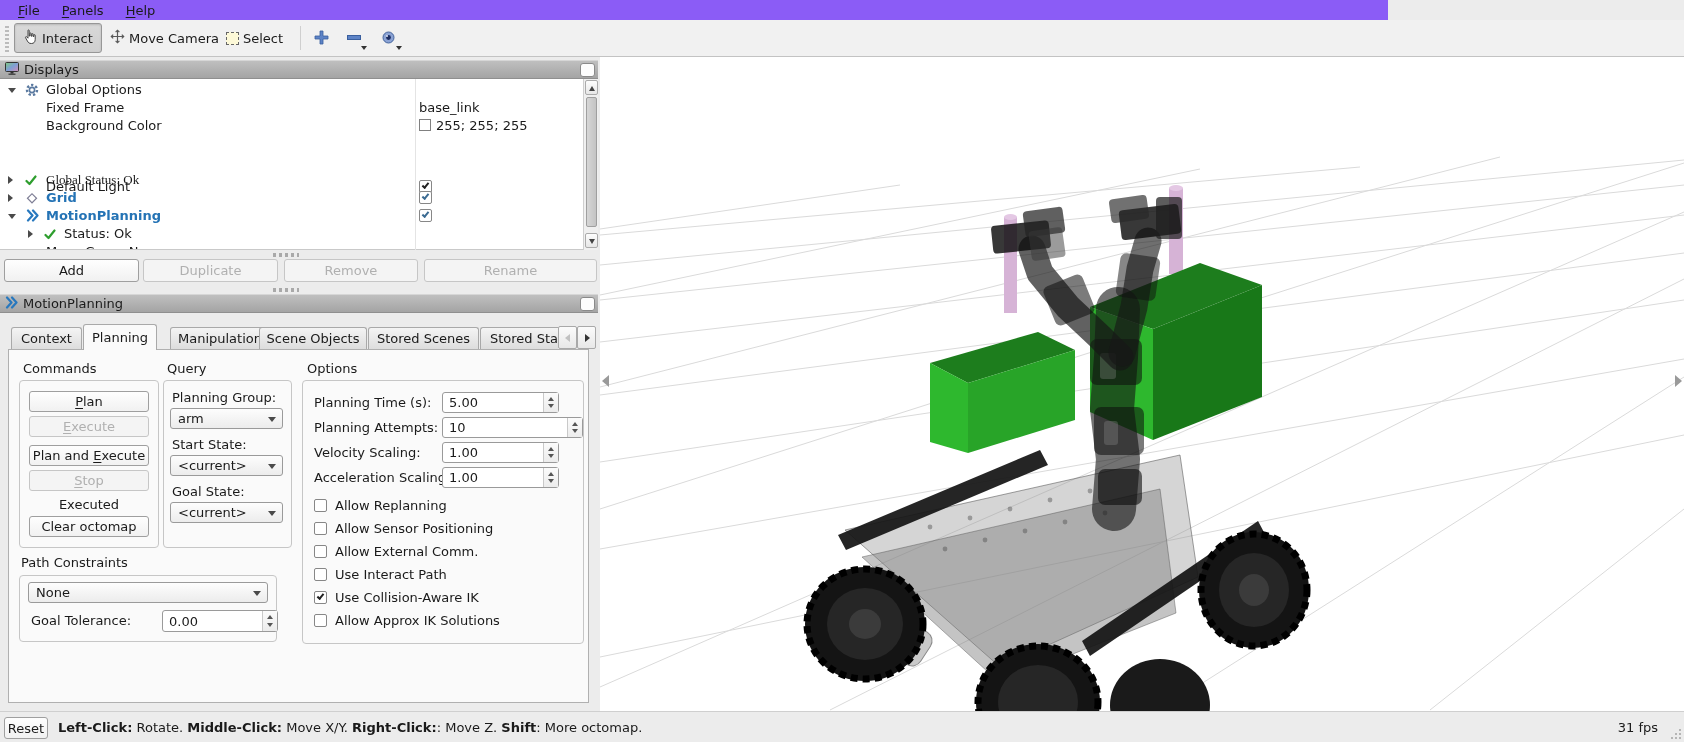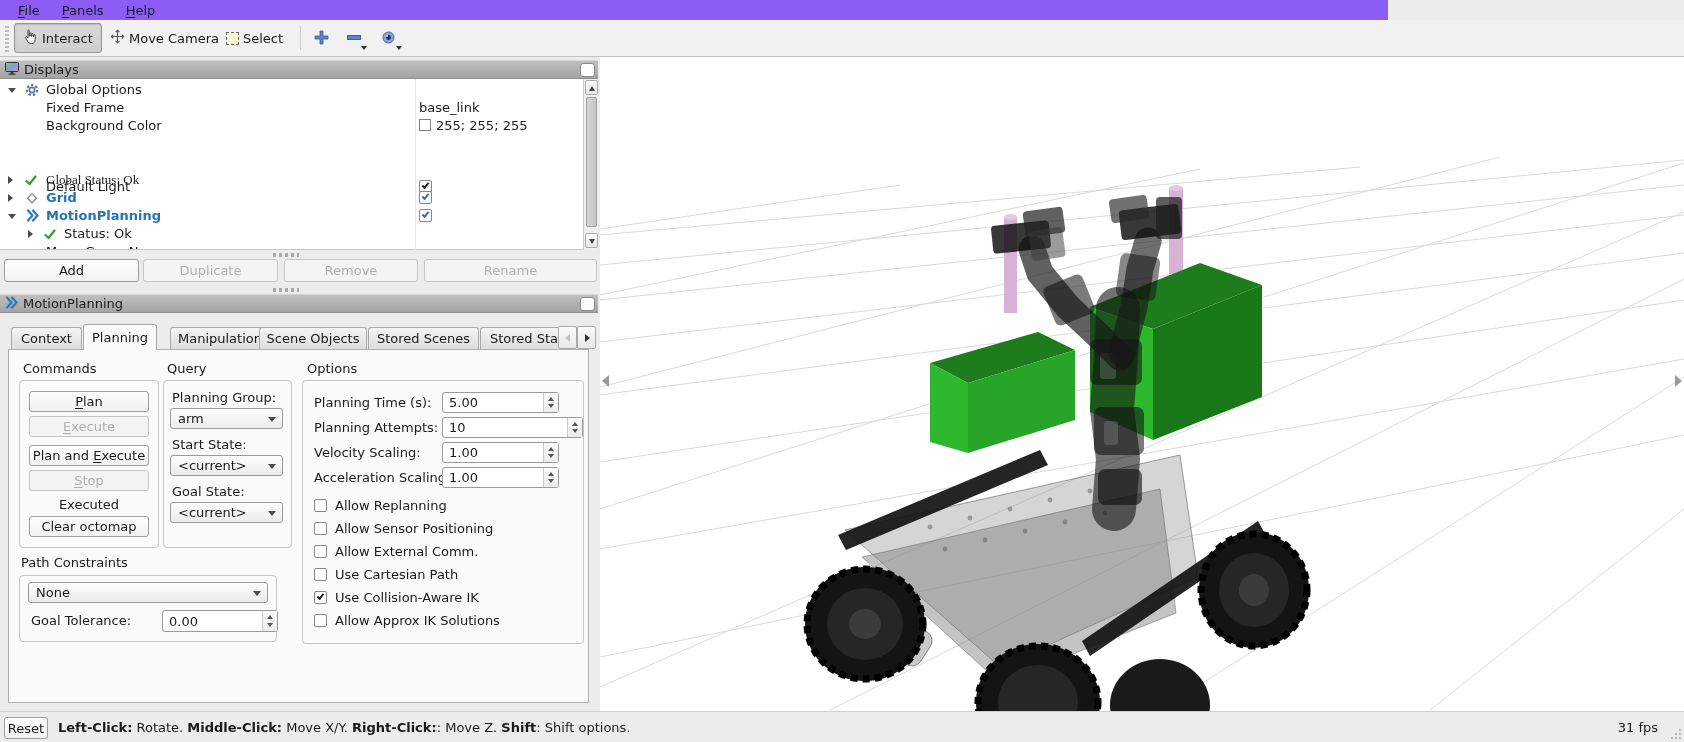--- a/index.html
+++ b/index.html
@@ -374,21 +374,21 @@
       </span>
     </div>
 
   <span class="qcheck" style="left:314px;top:499px;"></span>
   <div class="cbl" style="left:335px;top:498px;">Allow Replanning</div>
   <span class="qcheck" style="left:314px;top:522px;"></span>
   <div class="cbl" style="left:335px;top:521px;">Allow Sensor Positioning</div>
   <span class="qcheck" style="left:314px;top:545px;"></span>
   <div class="cbl" style="left:335px;top:544px;">Allow External Comm.</div>
   <span class="qcheck" style="left:314px;top:568px;"></span>
-  <div class="cbl" style="left:335px;top:567px;">Use Cartesian Path</div>
+  <div class="cbl" style="left:335px;top:567px;">Use Interact Path</div>
   <span class="qcheck checked" style="left:314px;top:591px;">
       <span class="tick"></span>
     </span>
   <div class="cbl" style="left:335px;top:590px;">Use Collision-Aware IK</div>
   <span class="qcheck" style="left:314px;top:614px;"></span>
   <div class="cbl" style="left:335px;top:613px;">Allow Approx IK Solutions</div>
 
   <div class="glabel" style="left:21px;top:555px;">Path Constraints</div>
   <div class="gbox" style="left:19px;top:575px;width:258px;height:67px;"></div>
   <div class="combo" style="left:28px;top:582px;width:240px;">
@@ -521,18 +521,18 @@
       </g>
     </svg>
     <span class="vcollapse vc-left"></span>
     <span class="vcollapse vc-right"></span>
   </div>
 
   <div class="abs statusbar">
     <div class="qbtn" style="left:4px;top:5px;width:44px;height:22px;">
         <span>Reset</span>
       </div>
-    <div class="abs" style="left:58px;top:8px;white-space:pre;"><span class="seg b">Left-Click:</span><span class="seg"> Rotate. </span><span class="seg b">Middle-Click:</span><span class="seg"> Move X/Y. </span><span class="seg b">Right-Click:</span><span class="seg">: Move Z. </span><span class="seg b">Shift</span><span class="seg">: Shift options.</span></div>
+    <div class="abs" style="left:58px;top:8px;white-space:pre;"><span class="seg b">Left-Click:</span><span class="seg"> Rotate. </span><span class="seg b">Middle-Click:</span><span class="seg"> Move X/Y. </span><span class="seg b">Right-Click:</span><span class="seg">: Move Z. </span><span class="seg b">Shift</span><span class="seg">: More octomap.</span></div>
     <div class="abs" style="right:26px;top:8px;">31 fps</div>
     <div class="grip"></div>
   </div>
 
 </div>
 
 </body></html>

